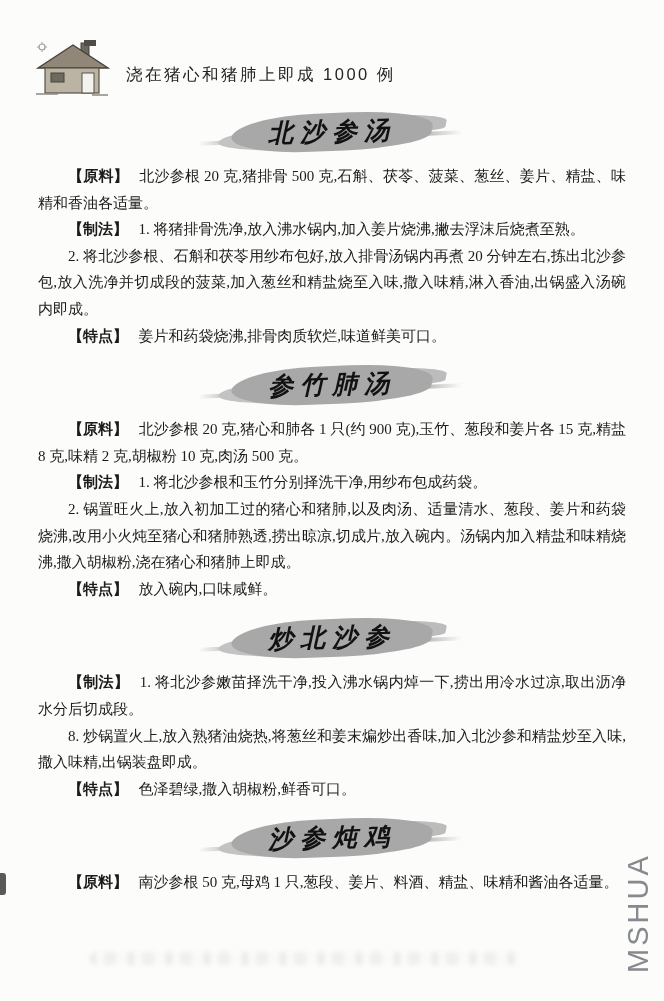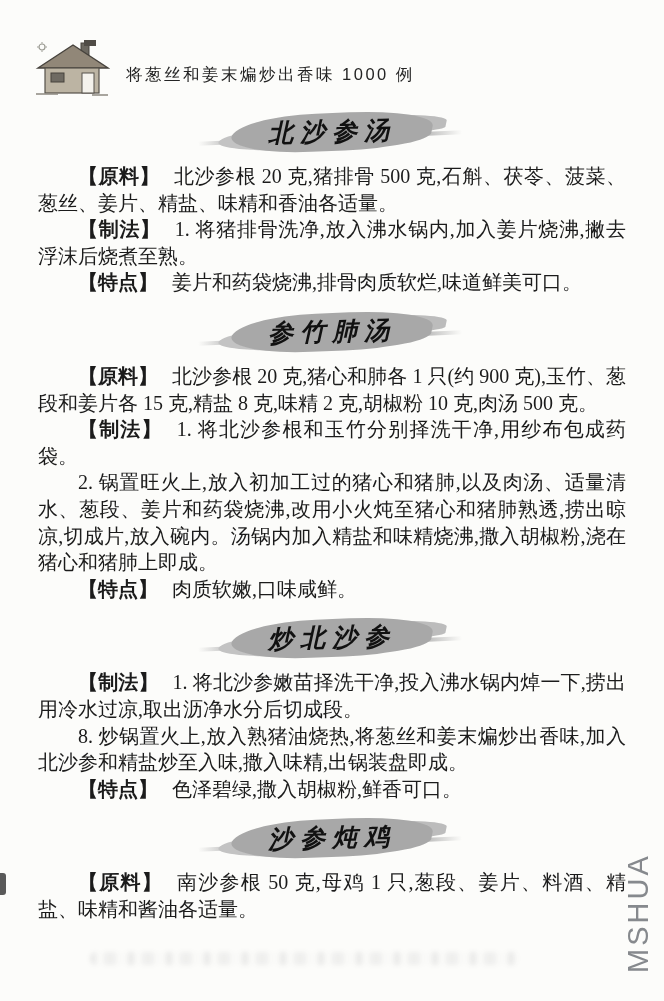--- a/index.html
+++ b/index.html
@@ -42,21 +42,21 @@
     z-index:-1;
   }
   .brush::after{
     content:"";position:absolute;left:-40px;right:-36px;top:58%;height:4px;
     background:linear-gradient(90deg,transparent,#bdbdbd 12%,#9c9c9c 80%,transparent);
     transform:rotate(-1deg);
     z-index:-2;
   }
   p.para{
     margin:0;
-    font-size:20px;line-height:26.6px;
+    font-size:15px;line-height:26.6px;
     text-indent:2em;
     text-align:justify;
   }
   .lbl{font-weight:bold;margin-right:0.7em;}
   .lbl:empty{margin-right:0;}
   
   .watermark{
     position:absolute;top:895px;right:-36px;
     width:120px;height:36px;
     transform:rotate(-90deg);
@@ -93,42 +93,43 @@
       <line x1="11.5" y1="7" x2="13" y2="7" stroke="#9a9a92"></line>
       <rect x="47" y="3" width="8" height="12" fill="#6b675f" stroke="#46423c"></rect>
       <rect x="50" y="0" width="12" height="6" fill="#504c46"></rect>
       <polygon points="4,28 39,5 74,28" fill="#918778" stroke="#46423c" stroke-width="1.4"></polygon>
       <rect x="11" y="28" width="54" height="25" fill="#bcb4a3" stroke="#55514a" stroke-width="1.2"></rect>
       <rect x="17" y="33" width="13" height="9" fill="#6e6a62" stroke="#46423c"></rect>
       <rect x="48" y="33" width="12" height="20" fill="#f4f2ec" stroke="#55514a"></rect>
       <line x1="2" y1="54" x2="24" y2="54" stroke="#8d897f" stroke-width="1.5"></line>
       <line x1="58" y1="55" x2="74" y2="55" stroke="#8d897f" stroke-width="1.5"></line>
     </svg>
-    <div class="book-title">将葱丝和姜末煸炒出香味 1000 例</div>
+    <div class="book-title">浇在猪心和猪肺上即成 1000 例</div>
   </div>
 
   <div class="content">
 
     <section>
       <div class="title-row">
         <span class="brush">北沙参汤</span>
       </div>
       <p class="para"><span class="lbl">【原料】</span><span>北沙参根 20 克,猪排骨 500 克,石斛、茯苓、菠菜、葱丝、姜片、精盐、味精和香油各适量。</span></p>
       <p class="para"><span class="lbl">【制法】</span><span>1. 将猪排骨洗净,放入沸水锅内,加入姜片烧沸,撇去浮沫后烧煮至熟。</span></p>
+      <p class="para"><span class="lbl"></span><span>2. 将北沙参根、石斛和茯苓用纱布包好,放入排骨汤锅内再煮 20 分钟左右,拣出北沙参包,放入洗净并切成段的菠菜,加入葱丝和精盐烧至入味,撒入味精,淋入香油,出锅盛入汤碗内即成。</span></p>
       <p class="para"><span class="lbl">【特点】</span><span>姜片和药袋烧沸,排骨肉质软烂,味道鲜美可口。</span></p>
     </section>
 
     <section>
       <div class="title-row">
         <span class="brush">参竹肺汤</span>
       </div>
       <p class="para"><span class="lbl">【原料】</span><span>北沙参根 20 克,猪心和肺各 1 只(约 900 克),玉竹、葱段和姜片各 15 克,精盐 8 克,味精 2 克,胡椒粉 10 克,肉汤 500 克。</span></p>
       <p class="para"><span class="lbl">【制法】</span><span>1. 将北沙参根和玉竹分别择洗干净,用纱布包成药袋。</span></p>
       <p class="para"><span class="lbl"></span><span>2. 锅置旺火上,放入初加工过的猪心和猪肺,以及肉汤、适量清水、葱段、姜片和药袋烧沸,改用小火炖至猪心和猪肺熟透,捞出晾凉,切成片,放入碗内。汤锅内加入精盐和味精烧沸,撒入胡椒粉,浇在猪心和猪肺上即成。</span></p>
-      <p class="para"><span class="lbl">【特点】</span><span>肉质软嫩,口味咸鲜。</span></p>
+      <p class="para"><span class="lbl">【特点】</span><span>放入碗内,口味咸鲜。</span></p>
     </section>
 
     <section>
       <div class="title-row">
         <span class="brush">炒北沙参</span>
       </div>
       <p class="para"><span class="lbl">【制法】</span><span>1. 将北沙参嫩苗择洗干净,投入沸水锅内焯一下,捞出用冷水过凉,取出沥净水分后切成段。</span></p>
       <p class="para"><span class="lbl"></span><span>8. 炒锅置火上,放入熟猪油烧热,将葱丝和姜末煸炒出香味,加入北沙参和精盐炒至入味,撒入味精,出锅装盘即成。</span></p>
       <p class="para"><span class="lbl">【特点】</span><span>色泽碧绿,撒入胡椒粉,鲜香可口。</span></p>
     </section>

